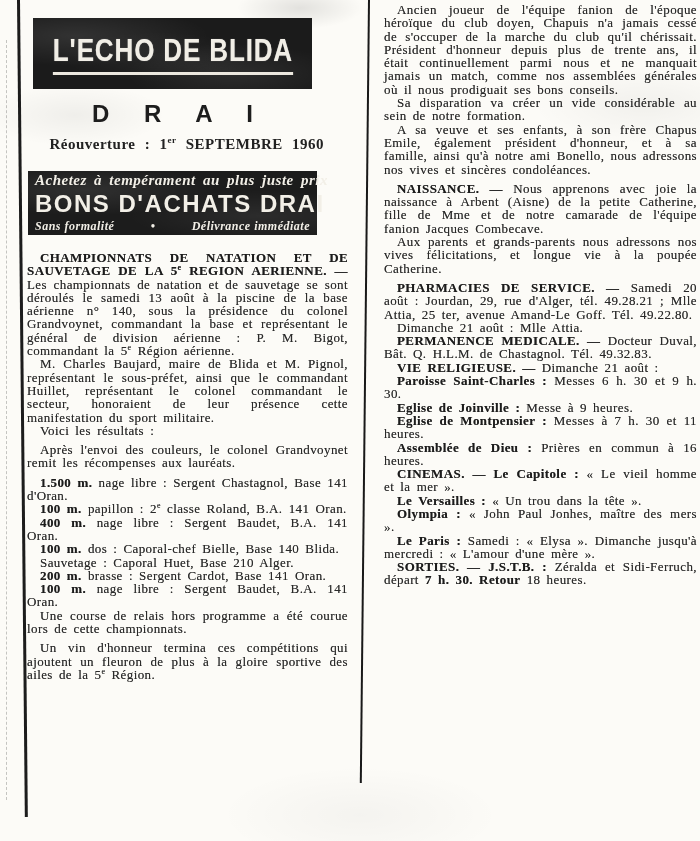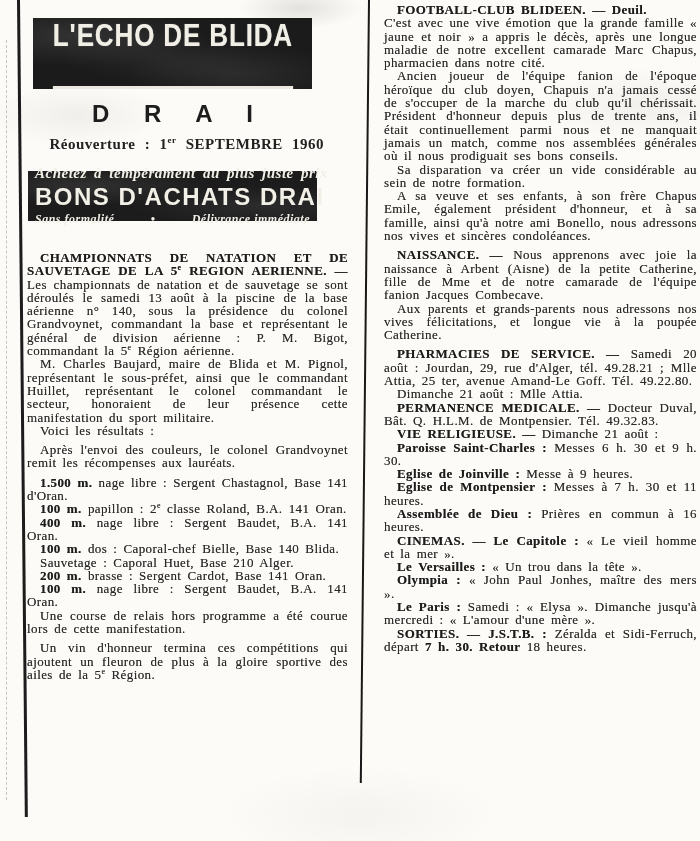--- a/index.html
+++ b/index.html
@@ -29,21 +29,21 @@
     background:#191919;transform:rotate(0.6deg);transform-origin:top center;
   }
   
   .title-box{
     position:absolute;left:33px;top:18px;width:279px;height:71px;
     background-color:#1b1b1b;
     background-image:
       radial-gradient(ellipse at 15% 25%, rgba(255,255,255,0.10), transparent 40%),
       radial-gradient(ellipse at 72% 78%, rgba(255,255,255,0.08), transparent 38%),
       radial-gradient(ellipse at 45% 55%, rgba(255,255,255,0.05), transparent 45%);
-    display:flex;justify-content:center;
+    display:flex;align-items:center;justify-content:center;
   }
   .title-text{
     font-family:"Liberation Sans","DejaVu Sans",sans-serif;
     font-weight:bold;font-size:31px;color:#f1eee6;
     letter-spacing:1px;white-space:nowrap;
     transform:scaleX(0.84);
     border-bottom:3px solid #ece8df;padding-bottom:3px;
     text-shadow:0 0 1px rgba(255,255,255,0.5);
   }
   .drai{
@@ -53,21 +53,21 @@
     font-weight:bold;font-size:24px;letter-spacing:14px;text-indent:14px;
     color:#1d1d1d;
   }
   .reopening{
     position:absolute;left:24px;top:135px;width:300px;
     text-align:right;font-weight:bold;font-size:15px;
     letter-spacing:0.5px;word-spacing:5px;color:#222;
   }
   .reopening sup{font-size:9px;}
   .ad-box{
-    position:absolute;left:28px;top:171px;width:289px;height:50px;
+    position:absolute;left:28px;top:171px;width:289px;height:64px;
     background-color:#1c1c1c;
     background-image:
       radial-gradient(ellipse at 20% 30%, rgba(255,255,255,0.09), transparent 40%),
       radial-gradient(ellipse at 80% 70%, rgba(255,255,255,0.07), transparent 40%);
     color:#f2efe7;
     display:flex;flex-direction:column;justify-content:center;
     padding:2px 7px;box-sizing:border-box;
   }
   .ad-line1{
     font-style:italic;font-weight:bold;font-size:15px;
@@ -132,33 +132,32 @@
       <p class="para"><span>M. Charles Baujard, maire de Blida et M. Pignol, représentant le sous-préfet, ainsi que le commandant Huillet, représentant le colonel commandant le secteur, honoraient de leur présence cette manifestation du sport militaire.</span></p>
       <p class="para"><span>Voici les résultats :</span></p>
       <p class="para gap"><span>Après l'envoi des couleurs, le colonel Grandvoynet remit les récompenses aux lauréats.</span></p>
       <p class="para gap"><span class="b">1.500 m.</span><span> nage libre : Sergent Chastagnol, Base 141 d'Oran.</span></p>
       <p class="para"><span class="b">100 m.</span><span> papillon : 2</span><sup>e</sup><span> classe Roland, B.A. 141 Oran.</span></p>
       <p class="para"><span class="b">400 m.</span><span> nage libre : Sergent Baudet, B.A. 141 Oran.</span></p>
       <p class="para"><span class="b">100 m.</span><span> dos : Caporal-chef Bielle, Base 140 Blida.</span></p>
       <p class="para"><span>Sauvetage : Caporal Huet, Base 210 Alger.</span></p>
       <p class="para"><span class="b">200 m.</span><span> brasse : Sergent Cardot, Base 141 Oran.</span></p>
       <p class="para"><span class="b">100 m.</span><span> nage libre : Sergent Baudet, B.A. 141 Oran.</span></p>
-      <p class="para"><span>Une course de relais hors programme a été courue lors de cette manifestation.</span></p>
+      <p class="para"><span>Une course de relais hors programme a été courue lors de cette championnats.</span></p>
       <p class="para gap"><span>Un vin d'honneur termina ces compétitions qui ajoutent un fleuron de plus à la gloire sportive des ailes de la 5</span><sup>e</sup><span> Région.</span></p>
     </div>
   <div class="col col-right">
-      <p class="para"><span class="b">FOOTBALL-CLUB BLIDEEN. — Deuil.</span><br><span>C'est avec une vive émotion que la grande famille « jaune et noir » a appris le décès, après une longue maladie de notre excellent camarade Marc Chapus, pharmacien dans notre cité.</span></p>
       <p class="para"><span>Ancien joueur de l'équipe fanion de l'époque héroïque du club doyen, Chapuis n'a jamais cessé de s'occuper de la marche du club qu'il chérissait. Président d'honneur depuis plus de trente ans, il était continuellement parmi nous et ne manquait jamais un match, comme nos assemblées générales où il nous prodiguait ses bons conseils.</span></p>
       <p class="para"><span>Sa disparation va créer un vide considérable au sein de notre formation.</span></p>
       <p class="para"><span>A sa veuve et ses enfants, à son frère Chapus Emile, également président d'honneur, et à sa famille, ainsi qu'à notre ami Bonello, nous adressons nos vives et sincères condoléances.</span></p>
       <p class="para gap"><span class="b">NAISSANCE. — </span><span>Nous apprenons avec joie la naissance à Arbent (Aisne) de la petite Catherine, fille de Mme et de notre camarade de l'équipe fanion Jacques Combecave.</span></p>
       <p class="para"><span>Aux parents et grands-parents nous adressons nos vives félicitations, et longue vie à la poupée Catherine.</span></p>
       <p class="para gap"><span class="b">PHARMACIES DE SERVICE. — </span><span>Samedi 20 août : Jourdan, 29, rue d'Alger, tél. 49.28.21 ; Mlle Attia, 25 ter, avenue Amand-Le Goff. Tél. 49.22.80.</span></p>
       <p class="para"><span>Dimanche 21 août : Mlle Attia.</span></p>
-      <p class="para"><span class="b">PERMANENCE MEDICALE. — </span><span>Docteur Duval, Bât. Q. H.L.M. de Montpensier. Tél. 49.32.83.</span></p>
+      <p class="para"><span class="b">PERMANENCE MEDICALE. — </span><span>Docteur Duval, Bât. Q. H.L.M. de Chastagnol. Tél. 49.32.83.</span></p>
       <p class="para"><span class="b">VIE RELIGIEUSE. — </span><span>Dimanche 21 août :</span></p>
       <p class="para"><span class="b">Paroisse Saint-Charles : </span><span>Messes 6 h. 30 et 9 h. 30.</span></p>
       <p class="para"><span class="b">Eglise de Joinville : </span><span>Messe à 9 heures.</span></p>
       <p class="para"><span class="b">Eglise de Montpensier : </span><span>Messes à 7 h. 30 et 11 heures.</span></p>
       <p class="para"><span class="b">Assemblée de Dieu : </span><span>Prières en commun à 16 heures.</span></p>
       <p class="para"><span class="b">CINEMAS. — </span><span class="b">Le Capitole : </span><span>« Le vieil homme et la mer ».</span></p>
       <p class="para"><span class="b">Le Versailles : </span><span>« Un trou dans la tête ».</span></p>
       <p class="para"><span class="b">Olympia : </span><span>« John Paul Jonhes, maître des mers ».</span></p>
       <p class="para"><span class="b">Le Paris : </span><span>Samedi : « Elysa ». Dimanche jusqu'à mercredi : « L'amour d'une mère ».</span></p>
       <p class="para"><span class="b">SORTIES. — J.S.T.B. : </span><span>Zéralda et Sidi-Ferruch, départ </span><span class="b">7 h. 30. Retour</span><span> 18 heures.</span></p>

